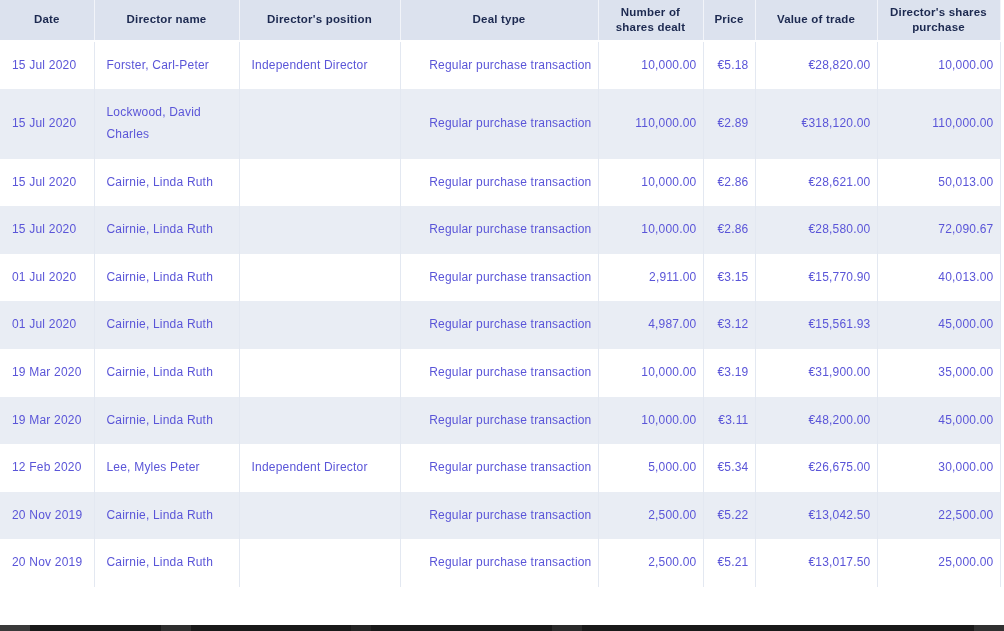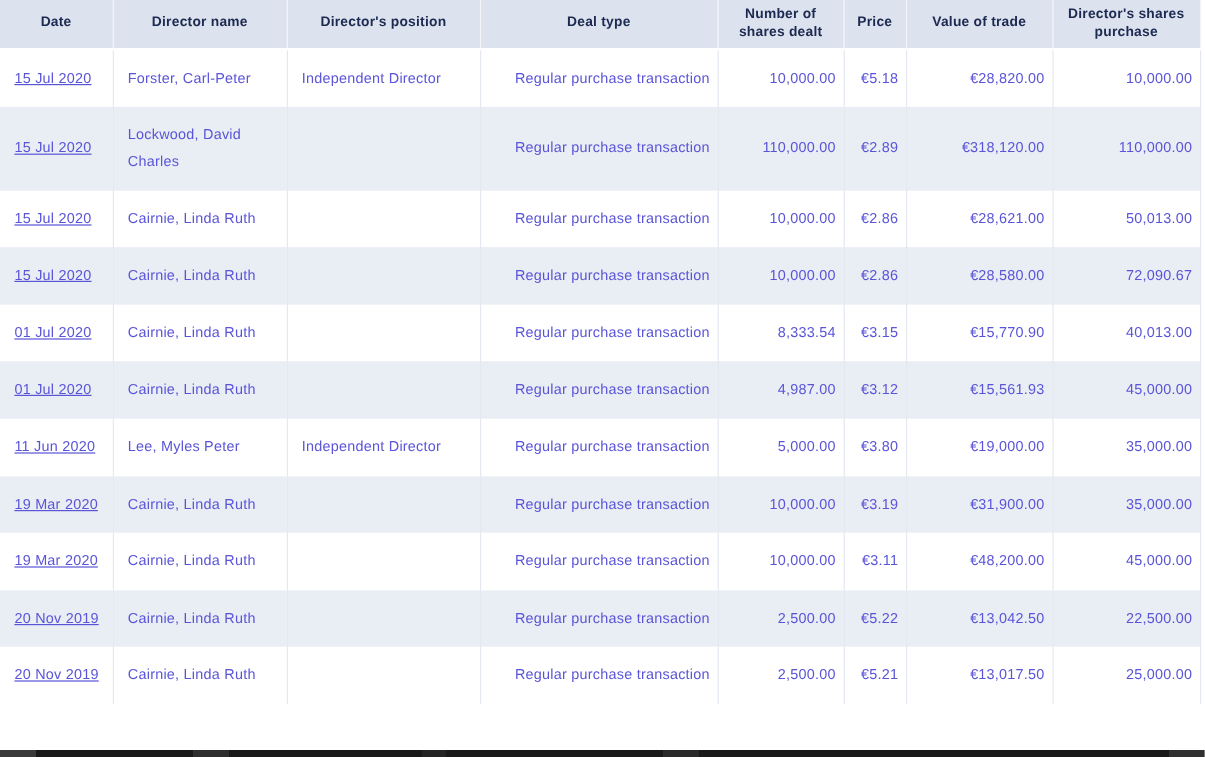--- a/index.html
+++ b/index.html
@@ -38,21 +38,21 @@
     vertical-align:middle;
     padding:13px 8px 13px 12px;
     border-right:1px solid var(--divider);
     background:#ffffff;
   }
   tbody tr:nth-child(even) td{background:var(--row-alt-bg);}
   
   td:nth-child(4),td:nth-child(5),td:nth-child(6),td:nth-child(7),td:nth-child(8){
     text-align:right;padding-right:6px;
   }
-  td:nth-child(1){padding-left:12px;text-decoration:underline;}
+  td:nth-child(1){padding-left:12px;}
   .bottom-bar{
     position:absolute;left:0;bottom:0;width:1004px;height:6px;
     background:linear-gradient(90deg,
       #3a3a3a 0 3%, #191919 3% 16%, #2e2e2e 16% 19%, #191919 19% 35%,
       #242424 35% 37%, #191919 37% 55%, #2a2a2a 55% 58%, #191919 58% 97%, #303030 97% 100%);
   }
 </style>
 </head>
 <body>
 
@@ -119,64 +119,64 @@
           <td>10,000.00</td>
           <td>€2.86</td>
           <td>€28,580.00</td>
           <td>72,090.67</td>
         </tr>
         <tr>
           <td>01 Jul 2020</td>
           <td>Cairnie, Linda Ruth</td>
           <td></td>
           <td>Regular purchase transaction</td>
-          <td>8,333.54</td>
+          <td>2,911.00</td>
           <td>€3.15</td>
           <td>€15,770.90</td>
           <td>40,013.00</td>
         </tr>
         <tr>
           <td>01 Jul 2020</td>
           <td>Cairnie, Linda Ruth</td>
           <td></td>
           <td>Regular purchase transaction</td>
           <td>4,987.00</td>
           <td>€3.12</td>
           <td>€15,561.93</td>
           <td>45,000.00</td>
-        </tr>
-        <tr>
-          <td>11 Jun 2020</td>
-          <td>Lee, Myles Peter</td>
-          <td>Independent Director</td>
-          <td>Regular purchase transaction</td>
-          <td>5,000.00</td>
-          <td>€3.80</td>
-          <td>€19,000.00</td>
-          <td>35,000.00</td>
         </tr>
         <tr>
           <td>19 Mar 2020</td>
           <td>Cairnie, Linda Ruth</td>
           <td></td>
           <td>Regular purchase transaction</td>
           <td>10,000.00</td>
           <td>€3.19</td>
           <td>€31,900.00</td>
           <td>35,000.00</td>
         </tr>
         <tr>
           <td>19 Mar 2020</td>
           <td>Cairnie, Linda Ruth</td>
           <td></td>
           <td>Regular purchase transaction</td>
           <td>10,000.00</td>
           <td>€3.11</td>
           <td>€48,200.00</td>
           <td>45,000.00</td>
+        </tr>
+        <tr>
+          <td>12 Feb 2020</td>
+          <td>Lee, Myles Peter</td>
+          <td>Independent Director</td>
+          <td>Regular purchase transaction</td>
+          <td>5,000.00</td>
+          <td>€5.34</td>
+          <td>€26,675.00</td>
+          <td>30,000.00</td>
         </tr>
         <tr>
           <td>20 Nov 2019</td>
           <td>Cairnie, Linda Ruth</td>
           <td></td>
           <td>Regular purchase transaction</td>
           <td>2,500.00</td>
           <td>€5.22</td>
           <td>€13,042.50</td>
           <td>22,500.00</td>

